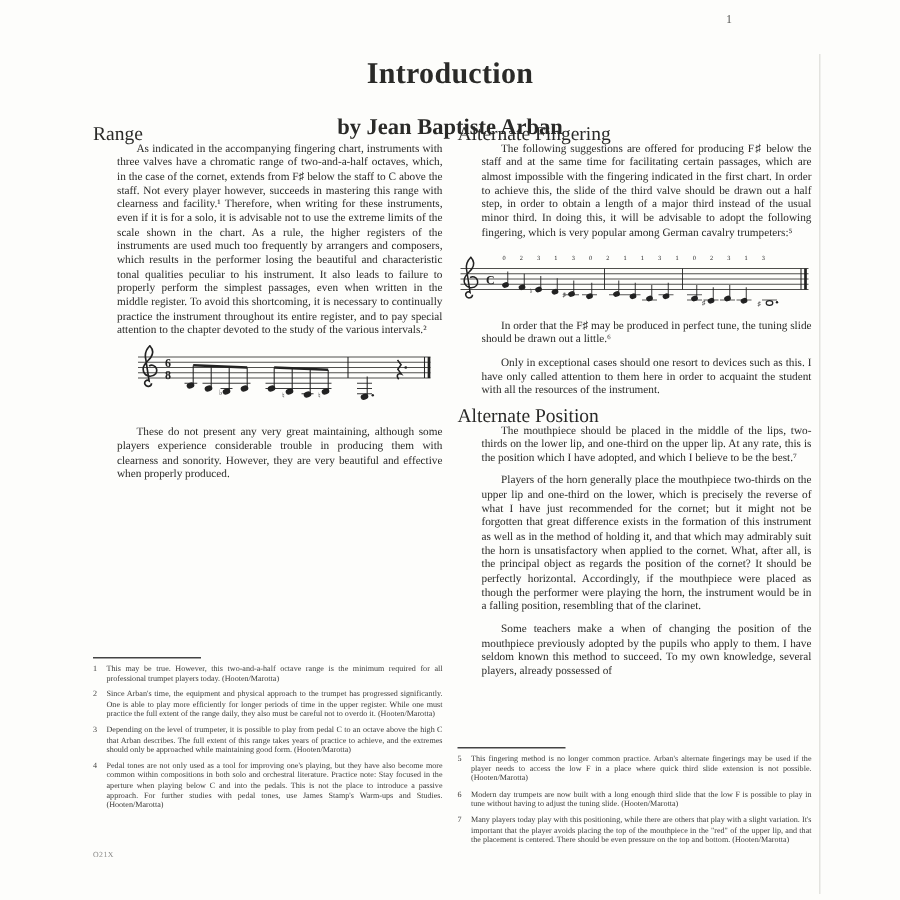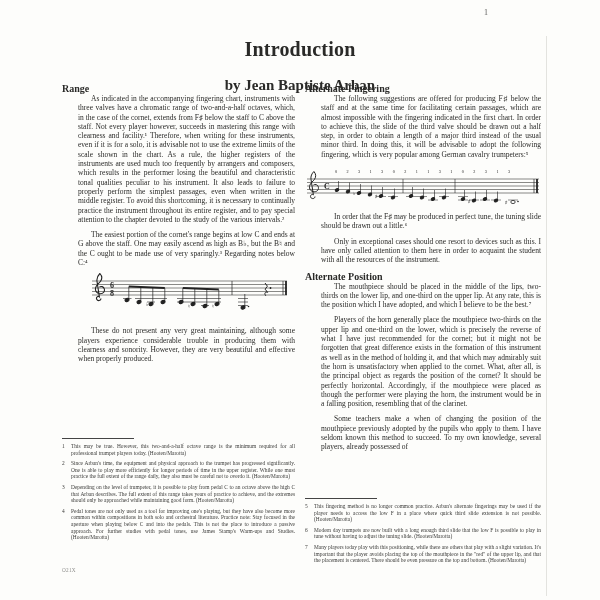--- a/index.html
+++ b/index.html
@@ -8,21 +8,21 @@
     font-family:"Liberation Serif","DejaVu Serif",serif;color:#2a2a28;
   }
   .scan-edge{position:absolute;left:546px;top:36px;width:1px;height:560px;background:#e3e3df;}
   .page-number{position:absolute;left:484px;top:8px;font-size:8px;color:#5a5a58;}
   .title-block{position:absolute;left:0;top:22px;width:600px;text-align:center;}
   .title-block h1{margin:16px;font-size:20px;font-weight:bold;letter-spacing:.2px;}
   .title-block h2{margin:2px 0 0 0;font-size:15px;font-weight:bold;font-family:Liberation Serif, serif;}
   .col{position:absolute;top:84px;font-size:7.5px;line-height:9.3px;text-align:justify;}
   .col.left{left:62px;width:233px;}
   .col.right{left:305px;width:236px;}
-  .col h3{margin:0 0 1px 0;font-size:10px;line-height:9px;font-weight:bold;text-align:left;}
+  .col h3{margin:0 0 1px 0;font-size:13px;line-height:9px;font-weight:normal;text-align:left;}
   .col h3.mid{margin-top:7px;}
   .col p{margin:0 0 6px 16px;text-indent:13px;}
   .music{display:block;margin:2px 0 5px 0;}
   .footnotes{position:absolute;font-size:5.4px;line-height:6.6px;color:#3a3a38;text-align:justify;}
   .footnotes.fn-left{left:62px;top:438px;width:233px;}
   .footnotes.fn-right{left:305px;top:498px;width:236px;}
   .fn-rule{width:72px;border-top:0.8px solid #444;margin-bottom:4px;}
   .fn{display:flex;margin-bottom:4px;}
   .fn .n{width:9px;flex:0 0 9px;}
   .fn .t{flex:1;}
@@ -37,21 +37,20 @@
   <div class="page-number">1</div>
 
   <div class="title-block">
     <h1>Introduction</h1>
     <h2>by Jean Baptiste Arban</h2>
   </div>
 
   <div class="col left">
     <h3>Range</h3>
     <p>As indicated in the accompanying fingering chart, instruments with three valves have a chromatic range of two-and-a-half octaves, which, in the case of the cornet, extends from F♯ below the staff to C above the staff. Not every player however, succeeds in mastering this range with clearness and facility.¹ Therefore, when writing for these instruments, even if it is for a solo, it is advisable not to use the extreme limits of the scale shown in the chart. As a rule, the higher registers of the instruments are used much too frequently by arrangers and composers, which results in the performer losing the beautiful and characteristic tonal qualities peculiar to his instrument. It also leads to failure to properly perform the simplest passages, even when written in the middle register. To avoid this shortcoming, it is necessary to continually practice the instrument throughout its entire register, and to pay special attention to the chapter devoted to the study of the various intervals.²</p>
-    <p>The easiest portion of the cornet's range begins at low C and ends at G above the staff. One may easily ascend as high as B♭, but the B♮ and the C ought to be made use of very sparingly.³ Regarding notes below C:⁴</p>
 
     <svg class="music" width="233" height="48" viewBox="0 0 233 48">
 
       <g stroke="#3a3a38" stroke-width="0.6">
         <line x1="30" y1="8" x2="225" y2="8"></line>
         <line x1="30" y1="11.5" x2="225" y2="11.5"></line>
         <line x1="30" y1="15" x2="225" y2="15"></line>
         <line x1="30" y1="18.5" x2="225" y2="18.5"></line>
         <line x1="30" y1="22" x2="225" y2="22"></line>
       </g>

